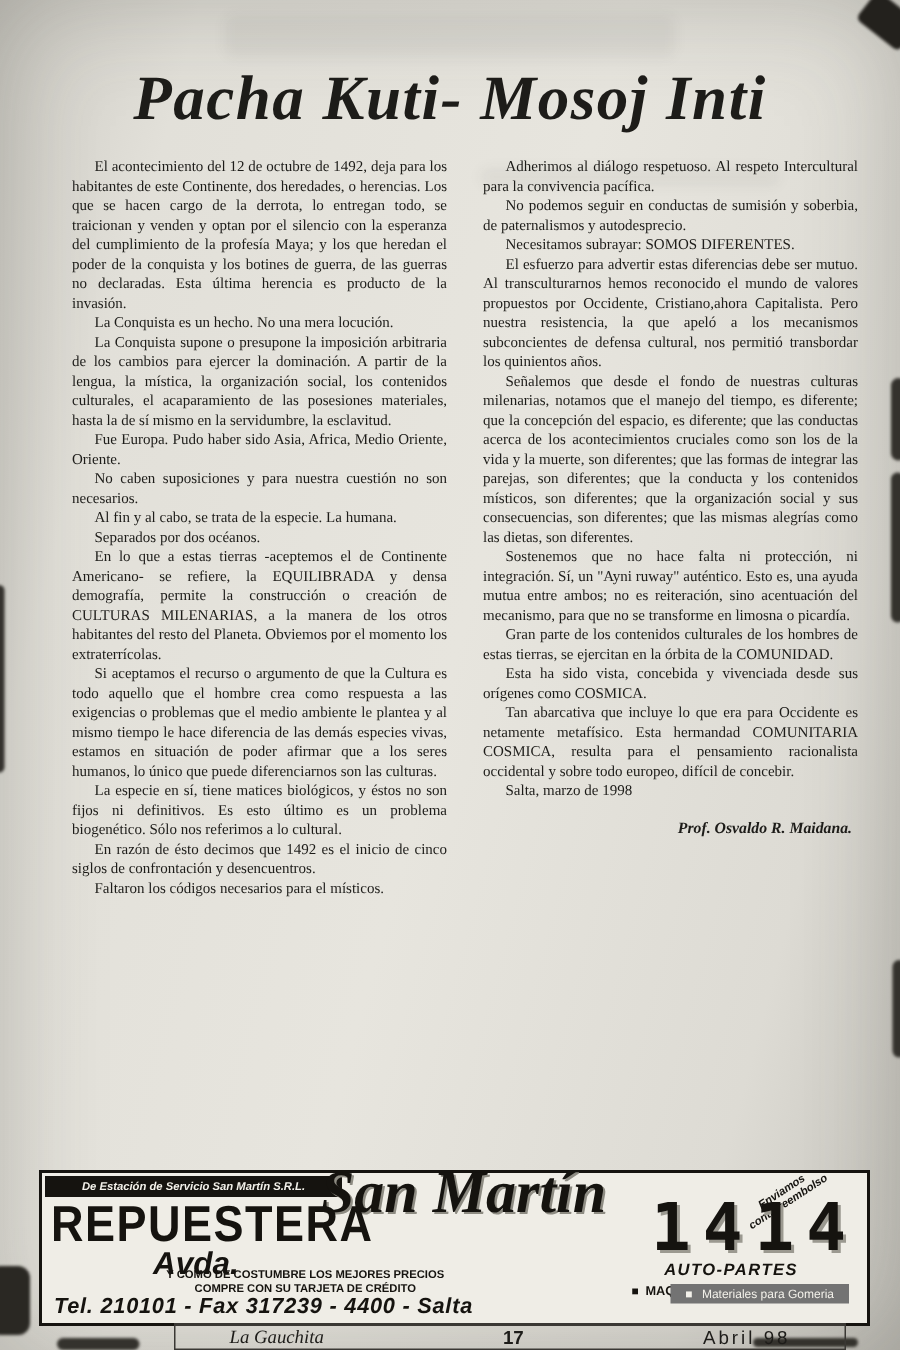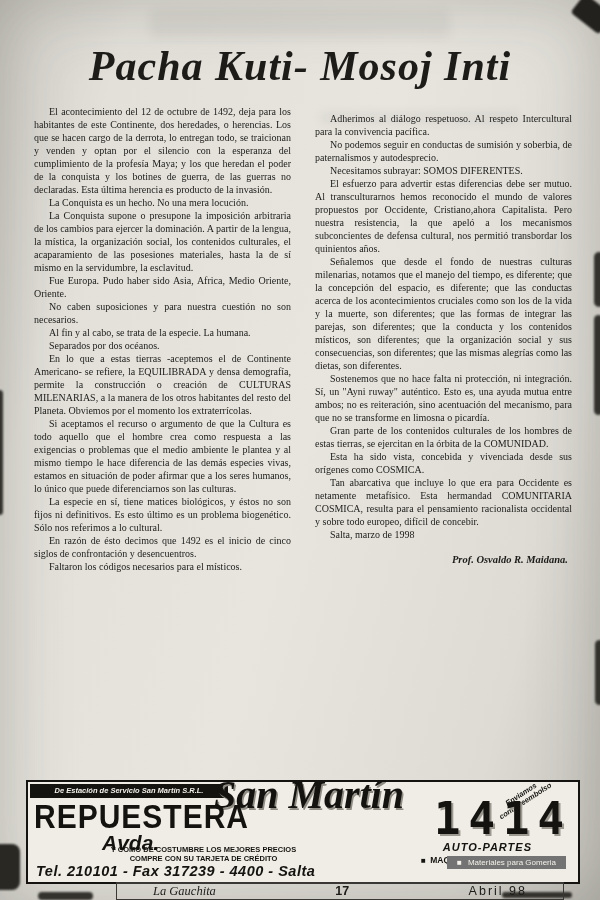--- a/index.html
+++ b/index.html
@@ -5,21 +5,21 @@
   html,body{margin:0;padding:0;background:#b9b7b0;}
   body{width:600px;height:900px;overflow:hidden;}
   .page{
     position:relative;width:600px;height:900px;overflow:hidden;
     background:linear-gradient(105deg,#cfcdc6 0%,#e2e0d9 16%,#e7e5de 50%,#dddbd4 82%,#c6c4bd 100%);
     box-shadow:inset 0 0 70px rgba(62,60,54,.28);
     font-family:"Liberation Serif",serif;color:#1d1c19;
   }
   .bleed{position:absolute;background:rgba(40,40,36,.05);filter:blur(4px);border-radius:6px;}
   .title{margin:42px 10px 0;text-align:center;font-size:42px;font-style:italic;font-weight:bold;letter-spacing:1px;white-space:nowrap;}
-  .columns{display:flex;gap:24px;margin:15px 28px 0 34px;align-items:center;}
+  .columns{display:flex;gap:24px;margin:15px 28px 0 48px;}
   .col{flex:1;text-align:justify;font-size:10px;line-height:13px;}
   .col p{margin:0;text-indent:15px;}
   .signature{text-align:right !important;text-indent:0 !important;font-weight:bold;font-style:italic;font-size:10.5px;margin-top:12px !important;padding-right:4px;}
 
   
   .ad{position:absolute;left:26px;right:20px;top:780px;height:100px;border:2px solid #15130f;background:#efede6;font-family:"Liberation Sans",sans-serif;color:#15130f;}
   .ad-topbar{position:absolute;left:2px;top:2px;width:198px;height:14px;background:#15130f;color:#f3f1ea;font-size:7.5px;font-style:italic;font-weight:bold;line-height:13px;text-align:center;white-space:nowrap;overflow:hidden;}
   .ad-name{position:absolute;left:186px;top:-11px;font-family:"Liberation Serif",serif;font-size:40px;font-weight:bold;font-style:italic;text-shadow:1.5px 1.5px 0 #8e8c83;white-space:nowrap;}
   .ad-brand{position:absolute;left:6px;top:16px;font-size:30px;font-weight:bold;letter-spacing:1px;transform:scaleY(1.12);transform-origin:top left;white-space:nowrap;}
   .ad-avda{position:absolute;left:74px;top:49px;font-size:21px;font-weight:bold;font-style:italic;}
@@ -29,21 +29,21 @@
   .ad-items{position:absolute;right:12px;top:73px;font-size:8.5px;font-weight:bold;white-space:nowrap;}
   .ad-items .bullet{font-size:8px;margin:0 2px 0 10px;}
   .ad-gomeria{position:absolute;right:12px;top:74px;background:#737373;color:#f3f1ea;font-size:8px;font-weight:normal;padding:2px 10px;white-space:nowrap;}
   .ad-gomeria .bullet{margin-right:4px;}
   .ad-tel{position:absolute;left:8px;top:81px;font-size:14.5px;font-weight:bold;font-style:italic;letter-spacing:.5px;white-space:nowrap;}
   .ad-diagonal{position:absolute;right:24px;top:8px;transform:rotate(-33deg);font-size:7.5px;font-weight:bold;font-style:italic;text-align:center;line-height:8px;}
 
   
   .footer{position:absolute;left:116px;width:374px;top:882px;height:15px;
     border-top:2px solid #3a3834;border-bottom:2px solid #3a3834;border-left:1px solid #3a3834;border-right:1px solid #3a3834;
-    display:flex;align-items:flex-start;justify-content:space-between;padding:0 36px;font-size:12.5px;}
+    display:flex;align-items:center;justify-content:space-between;padding:0 36px;font-size:12.5px;}
   .f-mag{font-style:italic;}
   .f-num{font-weight:bold;font-family:"Liberation Sans",sans-serif;}
   .f-date{font-family:"Liberation Sans",sans-serif;letter-spacing:2px;}
 
   
   .artifact{position:absolute;background:#34322d;filter:blur(1px);border-radius:8px;}
   .art-tr{top:2px;right:-10px;width:36px;height:24px;transform:rotate(38deg);background:#23211d;border-radius:4px;}
   .art-r1{top:252px;right:-4px;width:10px;height:55px;}
   .art-r2{top:315px;right:-3px;width:9px;height:100px;}
   .art-r3{top:640px;right:-4px;width:9px;height:65px;}

